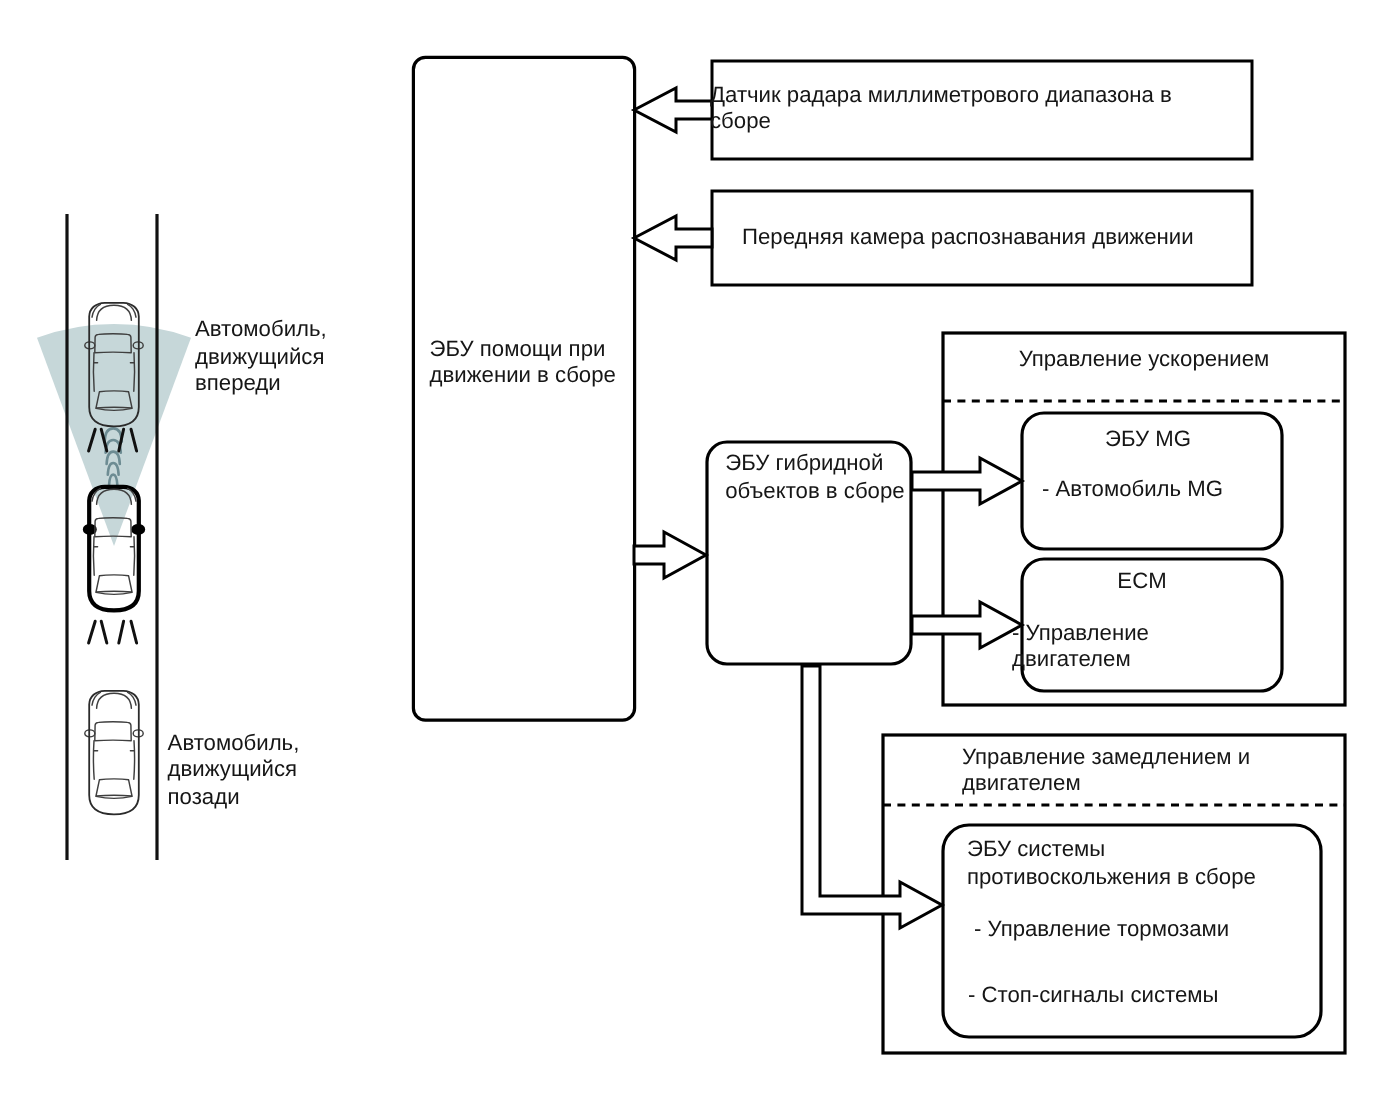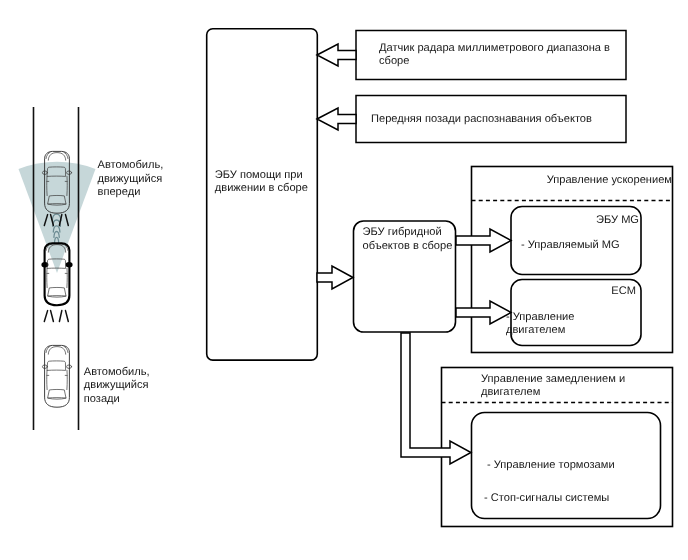--- a/index.html
+++ b/index.html
@@ -5,21 +5,21 @@
 <style>
   html,body{margin:0;padding:0;background:#ffffff;}
   body{width:688px;height:560px;overflow:hidden;
        font-family:"Liberation Sans",sans-serif;color:#161616;
        -webkit-font-smoothing:antialiased;
        text-rendering:geometricPrecision;}
   #stage{position:relative;width:688px;height:560px;background:#fff;}
   #art{position:absolute;left:0;top:0;}
   .txt{position:absolute;font-size:11.1px;line-height:13.7px;
        color:#161616;white-space:pre-line;letter-spacing:0px;}
-  .ctr{text-align:right;}
+  .ctr{text-align:center;}
 </style>
 </head>
 <body>
 
 <div id="stage">
 
 <svg id="art" width="688" height="560" viewBox="0 0 688 560">
 
   <defs>
 
@@ -127,39 +127,41 @@
 впереди</div>
 
 
 <div class="txt" style="left:83.8px;top:365.5px;width:110px">Автомобиль,
 движущийся
 позади</div>
 
 <div class="txt" style="left:214.8px;top:168.5px;width:105px">ЭБУ помощи при
 движении в сборе</div>
 
-<div class="txt" style="left:379px;top:41.5px;width:250px">Датчик радара миллиметрового диапазона в
+<div class="txt" style="left:355px;top:41.5px;width:250px">Датчик радара миллиметрового диапазона в
 сборе</div>
 
-<div class="txt" style="left:371px;top:113px;width:250px">Передняя позади распознавания объектов</div>
+<div class="txt" style="left:371px;top:113px;width:250px">Передняя камера распознавания движении</div>
 
 <div class="txt" style="left:362.6px;top:226px;width:100px">ЭБУ гибридной
 объектов в сборе</div>
 
 <div class="txt ctr" style="left:472px;top:174px;width:200px">Управление ускорением</div>
 
 <div class="txt ctr" style="left:509px;top:213.5px;width:130px">ЭБУ MG</div>
 
-<div class="txt" style="left:521px;top:238.7px;width:120px">- Управляемый MG</div>
+<div class="txt" style="left:521px;top:238.7px;width:120px">- Автомобиль MG</div>
 
 <div class="txt ctr" style="left:506px;top:285px;width:130px">ECM</div>
 
 <div class="txt" style="left:506px;top:310.5px;width:120px">- Управление
 двигателем</div>
 
 <div class="txt" style="left:481px;top:372.5px;width:170px">Управление замедлением и
 двигателем</div>
 
+<div class="txt" style="left:483.5px;top:419px;width:180px">ЭБУ системы
+противоскольжения в сборе</div>
 
 <div class="txt" style="left:487px;top:459px;width:180px">- Управление тормозами</div>
 
 <div class="txt" style="left:484px;top:491.5px;width:180px">- Стоп-сигналы системы</div>
 </div>
 
 </body></html>

